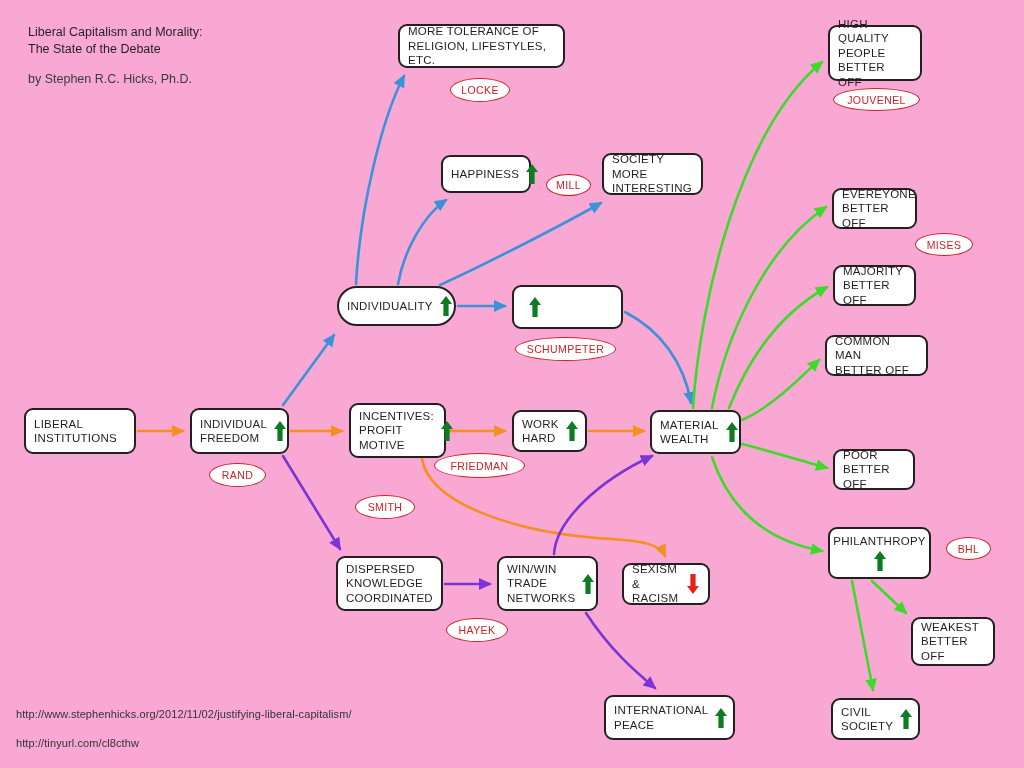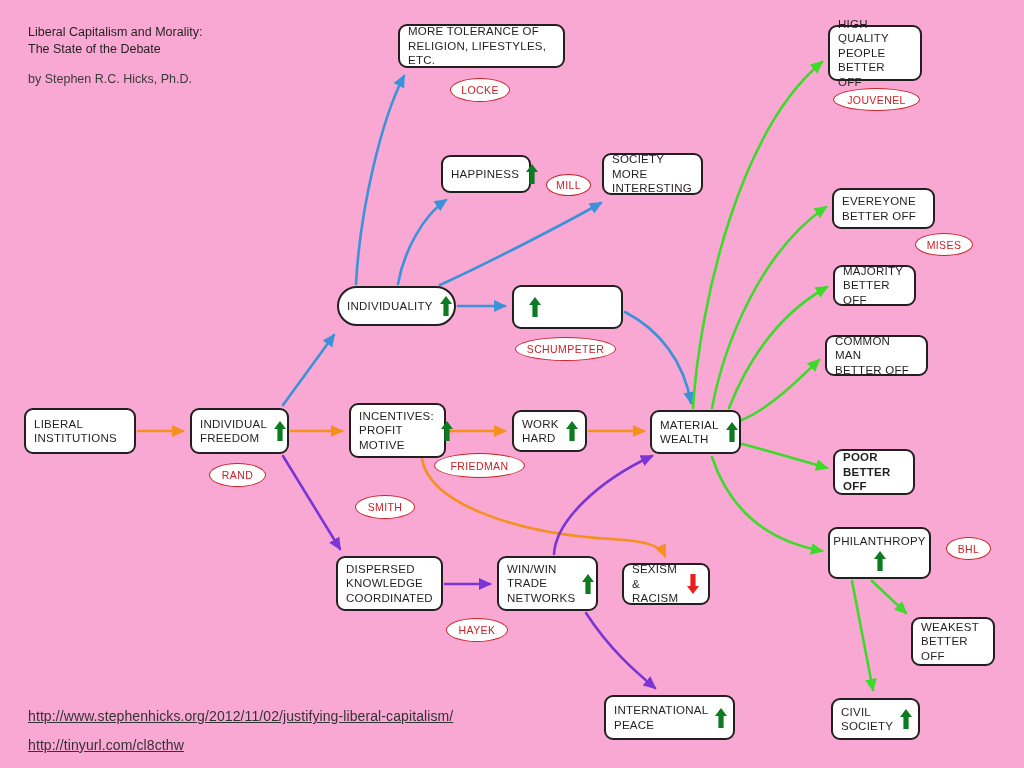--- a/index.html
+++ b/index.html
@@ -2,21 +2,21 @@
 <html><head>
 <meta charset="utf-8">
 <style>
   html,body{margin:0;padding:0;background:#ffffff;}
   body{width:1024px;height:768px;overflow:hidden;
        font-family:"Liberation Sans", sans-serif;color:#231f20;}
   #stage{position:relative;width:1024px;height:768px;background:#f9a8d4;}
   #edges{position:absolute;left:0;top:0;width:1024px;height:768px;}
   .ttl{position:absolute;left:28px;top:24px;font-size:12.5px;line-height:17px;color:#231f20;}
   .byl{position:absolute;left:28px;top:72px;font-size:12.5px;color:#3b3b3b;}
-  .url{position:absolute;left:28px;font-size:14px;color:#333;letter-spacing:.1px;text-decoration:underline;}
+  .url{position:absolute;left:16px;font-size:11px;color:#333;letter-spacing:.1px;}
   .url.u1{top:708px;}
   .url.u2{top:737px;}
   .node{position:absolute;box-sizing:border-box;border:2px solid #231f20;border-radius:9px;
         background:#fff;display:flex;align-items:center;padding:5px 8px;}
   .node .lbl{font-size:11.5px;line-height:14.5px;letter-spacing:.25px;color:#231f20;
              text-transform:uppercase;flex:1 1 auto;white-space:pre-line;}
   .node .arr{flex:0 0 auto;margin-left:6px;width:14px;height:22px;position:relative;}
   .node.stackarr{flex-direction:column;align-items:center;justify-content:center;}
   .node.stackarr .arr{margin-left:0;margin-top:1px;}
   .thinker{position:absolute;border:1.6px solid #cf2027;border-radius:50%;
@@ -141,33 +141,33 @@
       </div>
       <div class="node" style="left: 398px; top: 24px; width: 167px; height: 44px;">
         <span class="lbl">MORE TOLERANCE OF
 RELIGION, LIFESTYLES, ETC.</span>
       </div>
       <div class="node" style="left: 828px; top: 25px; width: 94px; height: 56px;">
         <span class="lbl">HIGH QUALITY
 PEOPLE
 BETTER OFF</span>
       </div>
-      <div class="node" style="left: 832px; top: 188px; width: 103px; height: 41px;">
+      <div class="node" style="left: 832px; top: 188px; width: 85px; height: 41px;">
         <span class="lbl">EVEREYONE
 BETTER OFF</span>
       </div>
       <div class="node" style="left: 833px; top: 265px; width: 83px; height: 41px;">
         <span class="lbl">MAJORITY
 BETTER OFF</span>
       </div>
       <div class="node" style="left: 825px; top: 335px; width: 103px; height: 41px;">
         <span class="lbl">COMMON MAN
 BETTER OFF</span>
       </div>
-      <div class="node" style="left: 833px; top: 449px; width: 82px; height: 46px; font-weight: bold;">
+      <div class="node" style="left: 833px; top: 449px; width: 82px; height: 41px;">
         <span class="lbl">POOR
 BETTER OFF</span>
       </div>
       <div class="node stackarr" style="left: 828px; top: 527px; width: 103px; height: 52px;">
         <span class="lbl">PHILANTHROPY</span>
         <span class="arr"><svg width="14" height="22" viewBox="0 0 14 22">
             <path d="M7 1 L13 9 L9.6 9 L9.6 21 L4.4 21 L4.4 9 L1 9 Z" fill="#0D7B21"></path>
           </svg></span>
       </div>
       <div class="node" style="left: 911px; top: 617px; width: 84px; height: 49px;">

